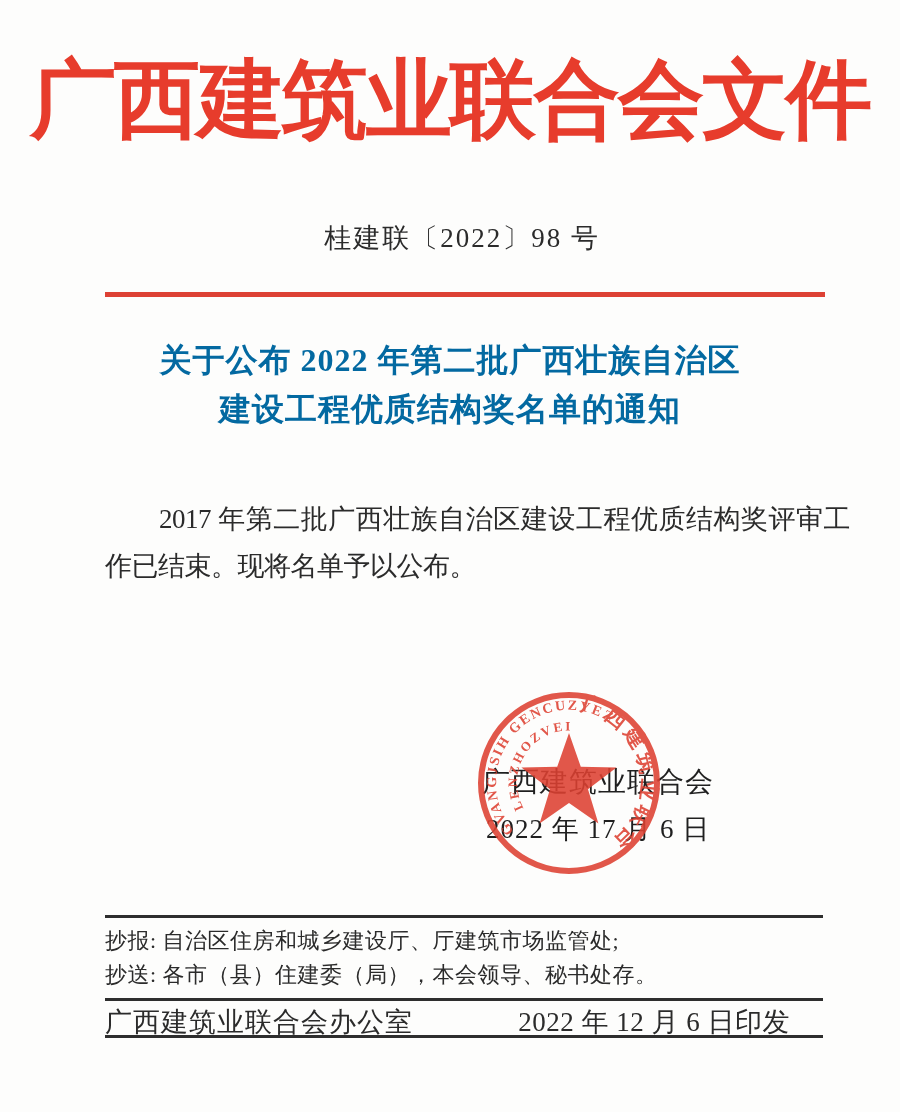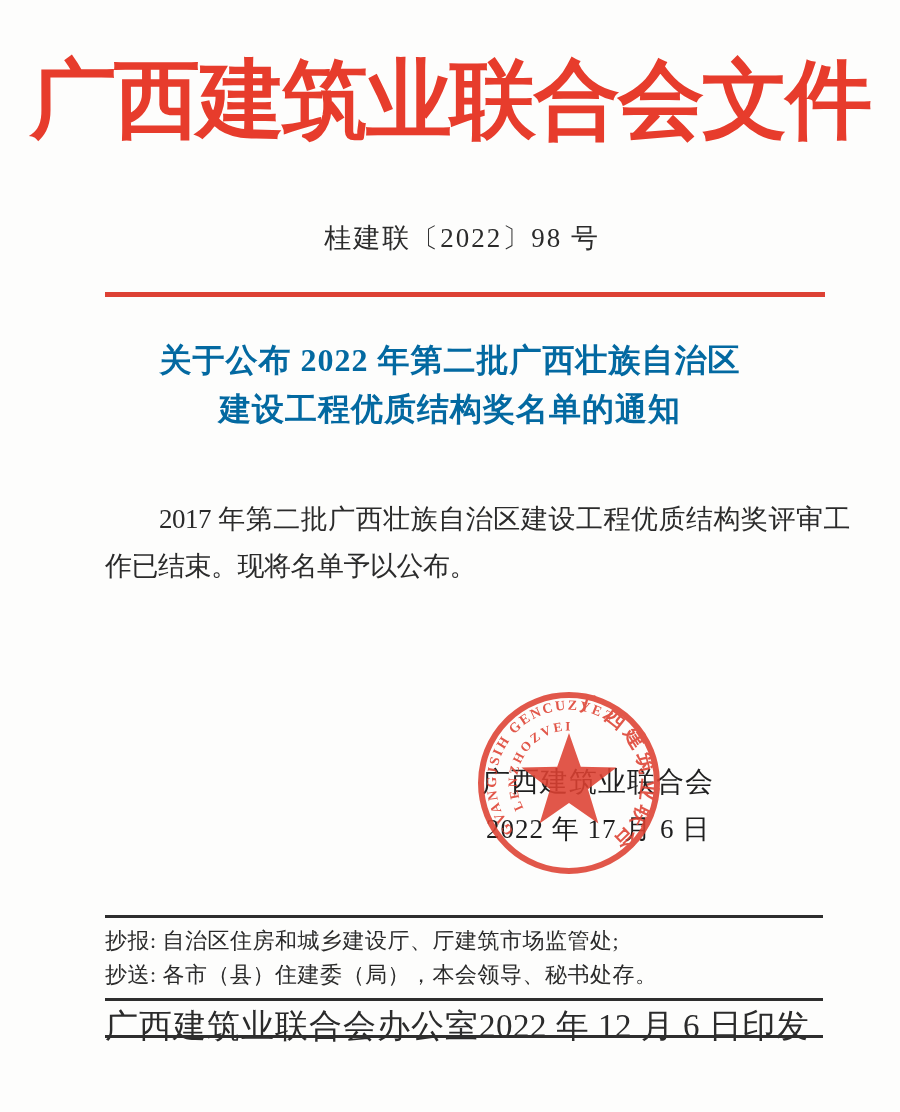--- a/index.html
+++ b/index.html
@@ -118,21 +118,21 @@
   .cc-report { top: 926px; }
   .cc-send   { top: 932px; margin-top: 28px; }
   .footer-row {
     position: absolute;
     top: 1004px;
     left: 105px;
     width: 718px;
     display: flex;
     justify-content: space-between;
     align-items: baseline;
-    font-size: 33px;
+    font-size: 27px;
   }
   .footer-office { letter-spacing: 1px; white-space: nowrap; }
   .footer-date { margin-right: 33px; letter-spacing: 0.5px; white-space: nowrap; }
   .seal text {
     fill: #de4132;
     font-family: "Liberation Serif", "DejaVu Serif", serif;
     font-weight: 700;
   }
   .seal .latin-outer { font-size: 14px; letter-spacing: 2px; }
   .seal .latin-inner { font-size: 13px; letter-spacing: 2.5px; }

